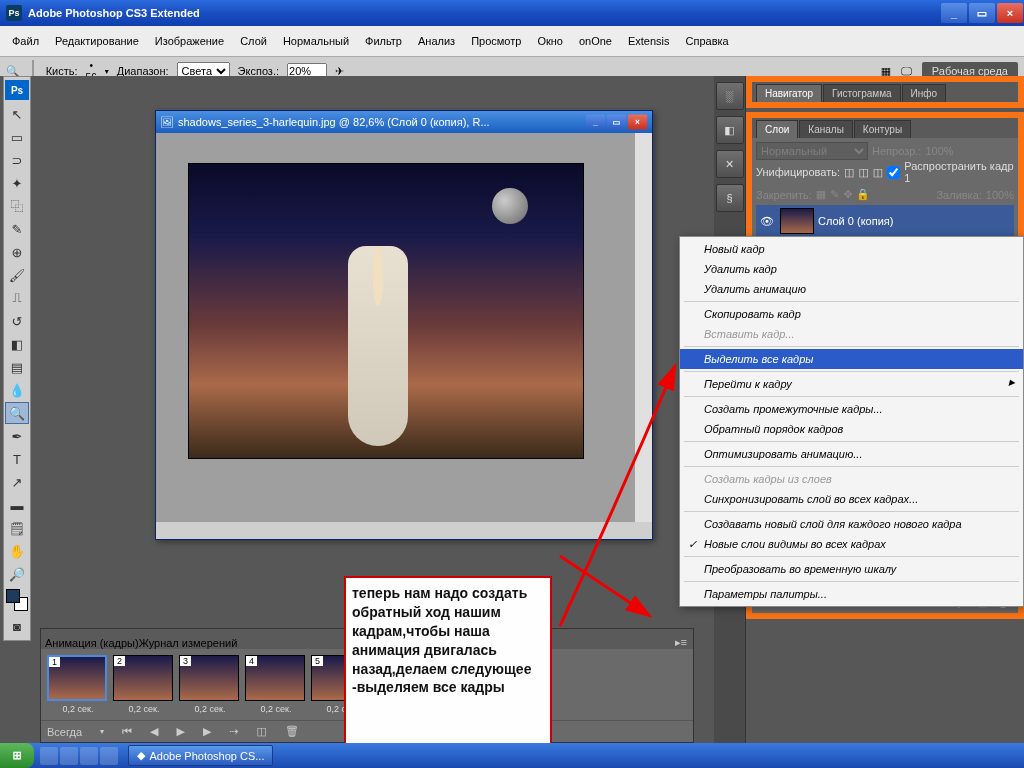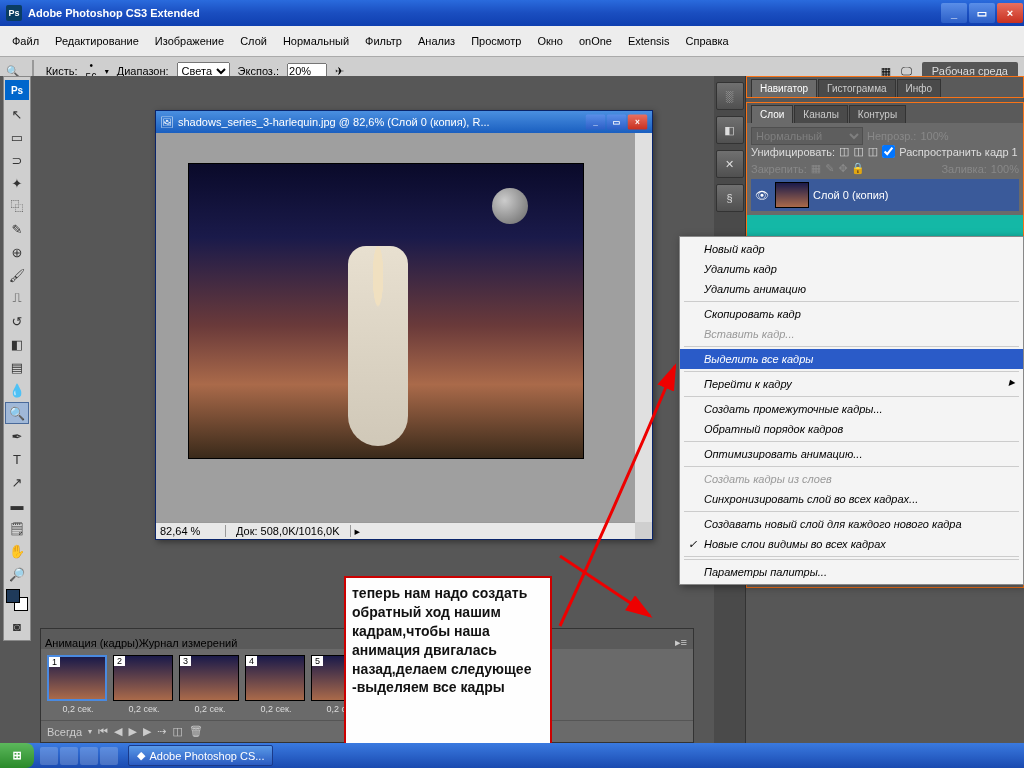--- a/index.html
+++ b/index.html
@@ -46,21 +46,21 @@
 .docwin .status { position:absolute; bottom:0; left:0; right:17px; height:17px; background:#e8e8e8; border-top:1px solid #999; display:flex; align-items:center; font-size:10px; }
 .docwin .status .zoom { width:70px; padding:0 4px; border-right:1px solid #999; }
 .docwin .status .doc { padding:0 10px; border-right:1px solid #999; }
 .docwin .scroll-v { position:absolute; right:0; top:22px; bottom:17px; width:17px; background:#e0e0e0; }
 
 
 .rpanel { position:absolute; right:0; top:0; width:310px; bottom:0; }
 .ribbon { position:absolute; left:0; top:0; width:32px; height:100%; background:#4a4a4a; border-right:1px solid #333; }
 .ribbon .rbtn { width:28px; height:28px; margin:6px auto; background:linear-gradient(#707070,#505050); border:1px solid #333; border-radius:2px; display:flex; align-items:center; justify-content:center; color:#ddd; }
 .panels { position:absolute; left:32px; top:0; right:0; bottom:0; }
-.pgroup { background:#14b8a6; border:1px solid #f97316; margin-bottom:4px; }
+.pgroup { background:#0ea5e9; border:6px solid #f97316; margin-bottom:4px; }
 .pgroup .tabs { display:flex; height:20px; background:#5a5a5a; align-items:flex-end; padding-left:4px; }
 .pgroup .tab { padding:3px 8px; background:#4a4a4a; color:#ccc; border:1px solid #333; border-bottom:none; margin-right:1px; font-size:10px; }
 .pgroup .tab.act { background:#6a6a6a; color:#fff; }
 .pgroup .body { background:#6a6a6a; color:#ddd; padding:4px; }
 .layer-opts { display:flex; align-items:center; gap:4px; font-size:10px; color:#888; }
 .layer-opts select { background:#5a5a5a; color:#888; border:1px solid #444; height:18px; width:112px; }
 .layer-row { display:flex; align-items:center; height:32px; background:#3a5a9a; margin-top:4px; padding:2px; }
 .layer-row .eye { width:18px; text-align:center; color:#fff; }
 .layer-row .thumb { width:34px; height:26px; background:linear-gradient(#1a1a4a,#aa6a4a); border:1px solid #000; margin:0 4px; }
 .layer-row .lname { color:#fff; }
@@ -77,21 +77,21 @@
 
 
 .animpanel { position:absolute; left:40px; right:330px; bottom:0; height:115px; background:#6a6a6a; border:1px solid #333; }
 .animpanel .tabs { display:flex; height:20px; background:#5a5a5a; align-items:flex-end; padding-left:4px; }
 .frames { display:flex; padding:6px; gap:4px; }
 .frame { width:62px; text-align:center; }
 .frame .fimg { width:60px; height:46px; background:linear-gradient(#1a1a4a,#aa6a4a); border:1px solid #000; position:relative; }
 .frame.sel .fimg { border:2px solid #4a8ae0; }
 .frame .fnum { position:absolute; top:0; left:0; background:#fff; color:#000; font-size:9px; padding:0 3px; }
 .frame .ftime { font-size:9px; color:#ddd; margin-top:3px; }
-.animpanel .controls { height:22px; border-top:1px solid #555; display:flex; align-items:center; padding:0 6px; gap:6px; color:#ccc; }
+.animpanel .controls { height:22px; border-top:1px solid #555; display:flex; align-items:center; padding:0 6px; gap:18px; color:#ccc; }
 
 
 .annot { position:absolute; left:344px; top:500px; width:208px; height:226px; background:#fefefe; border:2px solid #c00; padding:6px; font-size:14px; font-weight:bold; color:#111; line-height:1.35; }
 
 
 .arrow { position:absolute; pointer-events:none; }
 
 
 .taskbar { position:absolute; bottom:0; left:0; right:0; height:25px; background:linear-gradient(#3a7ae0,#1a4ab0); display:flex; align-items:center; }
 .startbtn { width:34px; height:25px; background:linear-gradient(#5cb85c,#2a8a2a); border-radius:0 8px 8px 0; display:flex; align-items:center; justify-content:center; color:#fff; font-weight:bold; }
@@ -193,25 +193,20 @@
         <div class="winbtn close">×</div>
       </div>
     </div>
     <div class="canvas">
       <div class="img">
         <div class="moon"></div>
         <div class="figure"></div>
       </div>
     </div>
     <div class="scroll-v"></div>
-    <div class="status">
-      <div class="zoom">82,64 %</div>
-      <div class="doc">Док: 508,0K/1016,0K</div>
-      <span style="margin-left:4px">▸</span>
-    </div>
   </div>
 
   <div class="rpanel">
     <div class="ribbon">
       <div class="rbtn">░</div>
       <div class="rbtn">◧</div>
       <div class="rbtn">✕</div>
       <div class="rbtn">§</div>
     </div>
     <div class="panels">
@@ -338,20 +333,21 @@
       <div class="mitem">Обратный порядок кадров</div>
       <hr>
       <div class="mitem">Оптимизировать анимацию...</div>
       <hr>
       <div class="mitem dis">Создать кадры из слоев</div>
       <div class="mitem">Синхронизировать слой во всех кадрах...</div>
       <hr>
       <div class="mitem">Создавать новый слой для каждого нового кадра</div>
       <div class="mitem chk">Новые слои видимы во всех кадрах</div>
       <hr>
+      <div class="mitem">Преобразовать во временную шкалу</div>
       <hr>
       <div class="mitem">Параметры палитры...</div>
     </div>
 
   <div class="annot" style="white-space:pre-line">теперь нам надо создать обратный ход нашим кадрам,чтобы наша анимация двигалась назад,делаем следующее
 -выделяем все кадры</div>
 
   <svg class="arrow" style="left:550px;top:270px" width="170" height="290">
     <defs>
         <marker id="ah1" markerWidth="10" markerHeight="10" refX="8" refY="3" orient="auto">

